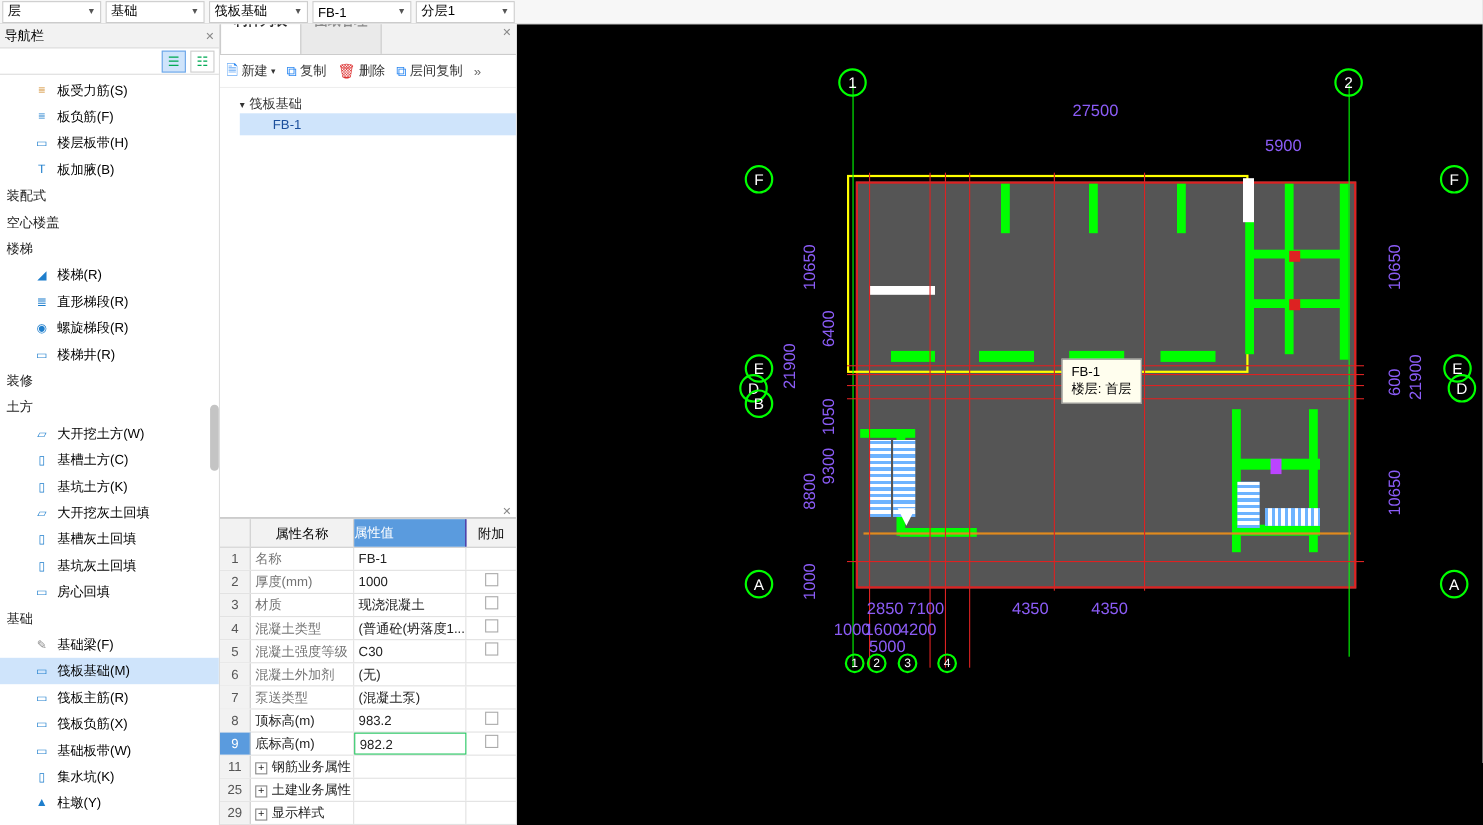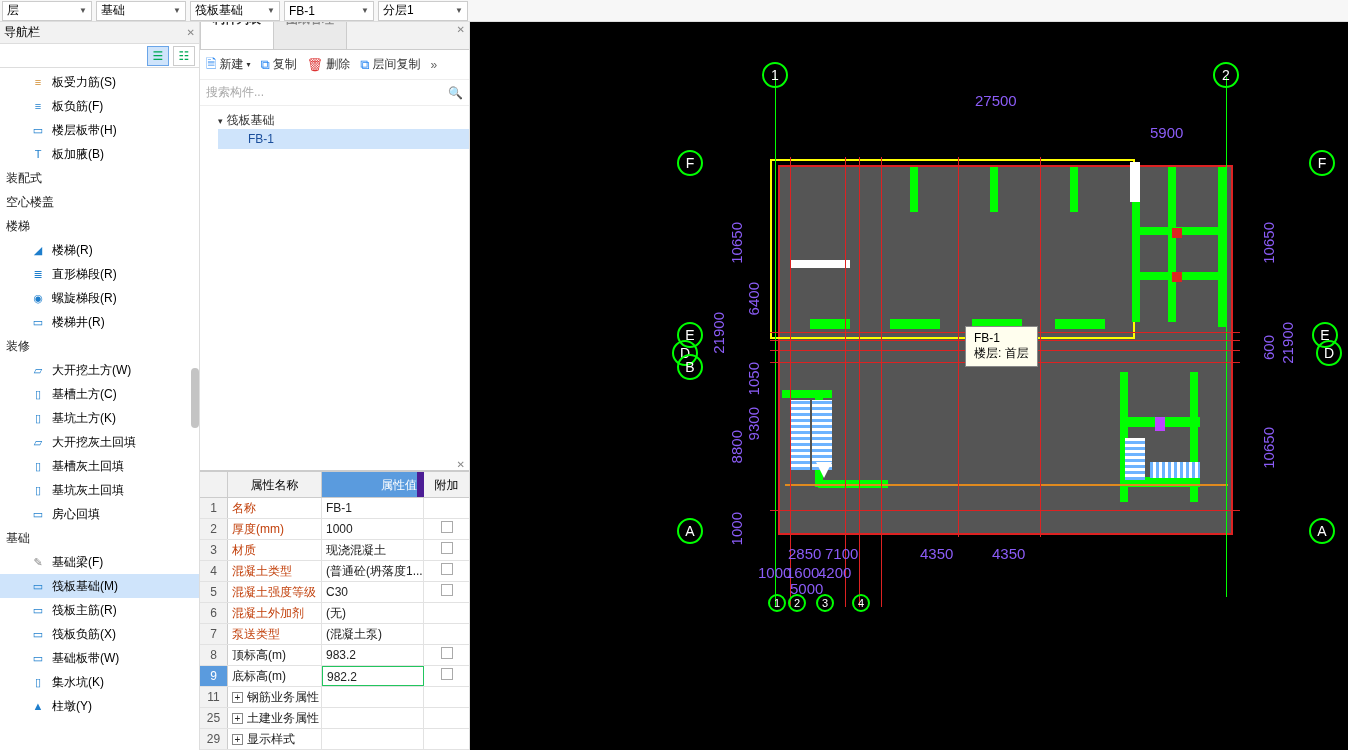--- a/index.html
+++ b/index.html
@@ -33,27 +33,27 @@
 .comp-root{color:#333;display:flex;align-items:center;gap:4px;}
 .comp-child{padding:3px 0 3px 30px;color:#333;}
 .comp-child.sel{background:#cfe4fb;color:#1b4f9c;}
 .flex-sp{flex:1;}
 .prop{display:flex;flex-direction:column;border-top:1px solid #ccc;}
 .prop .tabs{border-top:1px solid #ccc;}
 .prop-grid{border-top:1px solid #ccc;}
 .pg-head{display:flex;background:#f2f2f2;border-bottom:1px solid #ccc;height:26px;align-items:center;}
 .pg-head .c0{width:28px;border-right:1px solid #ccc;height:100%;}
 .pg-head .c1{width:94px;border-right:1px solid #ccc;text-align:center;height:100%;line-height:26px;}
-.pg-head .c2{width:102px;border-right:7px solid #4c1d95;text-align:right;height:100%;line-height:26px;}
+.pg-head .c2{width:102px;border-right:1px solid #4c1d95;text-align:left;height:100%;line-height:26px;font-family:Liberation Mono, monospace;}
 .pg-head .c2.sel{background:#5a9bde;color:#fff;}
 .pg-head .c3{flex:1;text-align:center;height:100%;line-height:26px;}
 .pg-row{display:flex;border-bottom:1px solid #e2e2e2;height:21px;align-items:center;}
 .pg-row .c0{width:28px;border-right:1px solid #ccc;text-align:center;color:#555;background:#f2f2f2;height:100%;line-height:21px;}
 .pg-row.selrow .c0{background:#5a9bde;color:#fff;}
-.pg-row .c1{width:94px;border-right:1px solid #e2e2e2;padding-left:4px;color:#c2410c;height:100%;line-height:21px;white-space:nowrap;overflow:hidden;}
+.pg-row .c1{width:94px;border-right:1px solid #e2e2e2;padding-left:4px;color:#737373;height:100%;line-height:21px;white-space:nowrap;overflow:hidden;}
 .pg-row .c1.blk{color:#222;}
 .pg-row .c2{width:102px;border-right:1px solid #e2e2e2;padding-left:4px;color:#222;height:100%;line-height:21px;white-space:nowrap;overflow:hidden;}
 .pg-row.selrow .c2{border:1px solid #22c55e;}
 .pg-row .c3{flex:1;text-align:center;height:100%;line-height:21px;}
 .pg-row .chk{display:inline-block;width:12px;height:12px;border:1px solid #aaa;}
 .pg-row .exp{display:inline-block;width:11px;height:11px;border:1px solid #888;text-align:center;line-height:9px;font-size:10px;margin-right:4px;}
 .canvas{flex:1;background:#000;position:relative;overflow:hidden;}
 .axis-bubble{position:absolute;width:26px;height:26px;border:2px solid #0f0;border-radius:50%;color:#fff;display:flex;align-items:center;justify-content:center;font-size:14px;}
 .axis-bubble.sm{width:18px;height:18px;font-size:11px;}
 .axis-line{position:absolute;background:#0f0;}
@@ -135,20 +135,21 @@
         </div>
         <div class="nav-item">
           <span class="ico" style="color:#1e7ecc">◉</span>
           <span>螺旋梯段(R)</span>
         </div>
         <div class="nav-item">
           <span class="ico" style="color:#1e7ecc">▭</span>
           <span>楼梯井(R)</span>
         </div>
         <div class="nav-item group">装修</div>
+        <div class="nav-item group">土方</div>
         <div class="nav-item">
           <span class="ico" style="color:#1e7ecc">▱</span>
           <span>大开挖土方(W)</span>
         </div>
         <div class="nav-item">
           <span class="ico" style="color:#1e7ecc">▯</span>
           <span>基槽土方(C)</span>
         </div>
         <div class="nav-item">
           <span class="ico" style="color:#1e7ecc">▯</span>
@@ -221,24 +222,20 @@
         </div>
     <div class="tbtn">
           <span class="ic red">🗑</span>
           <span>删除</span>
         </div>
     <div class="tbtn">
           <span class="ic">⧉</span>
           <span>层间复制</span>
         </div>
     <span style="color:#666;">»</span>
-  </div>
-  <div class="search">
-    <span>搜索构件...</span>
-    <span>🔍</span>
   </div>
   <div class="comp-tree">
     <div class="comp-root">
           <span style="font-size:9px;">▾</span>
           <span>筏板基础</span>
         </div>
     <div id="comp-children">
           <div class="comp-child sel">FB-1</div>
         </div>
   </div>

